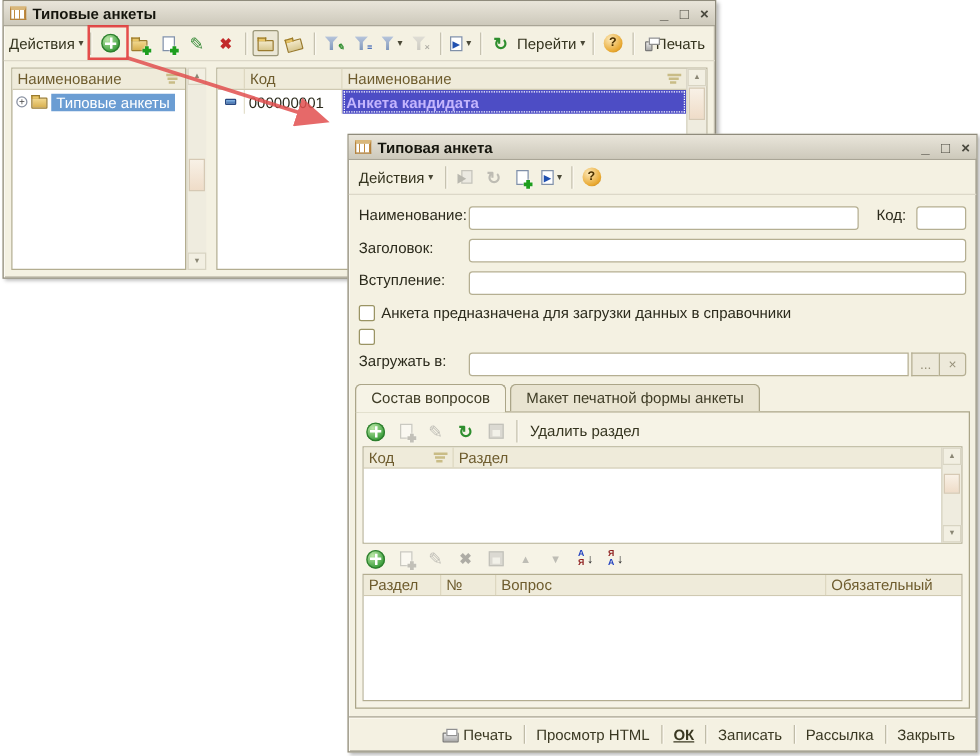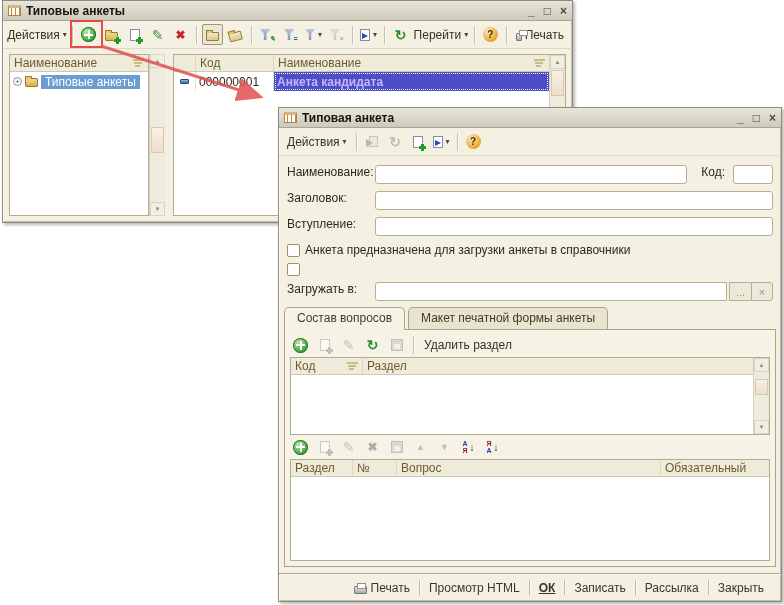--- a/index.html
+++ b/index.html
@@ -338,21 +338,21 @@
     <div class="frow">
       <span class="flabel">Заголовок:</span>
       <input class="field grow" value="" style="">
     </div>
     <div class="frow">
       <span class="flabel">Вступление:</span>
       <input class="field grow" value="" style="">
     </div>
     <div class="cbrow">
       <span class="checkbox"></span>
-      <span>Анкета предназначена для загрузки анкеты в справочники</span>
+      <span>Анкета предназначена для загрузки данных в справочники</span>
     </div>
     <div class="cbrow">
       <span class="checkbox"></span>
     </div>
     <div class="frow" style="margin-bottom:5px">
       <span class="flabel">Загружать в:</span>
       <input class="field grow" style="border-radius: 3px 0px 0px 3px;" value="">
       <span class="mini-btn first">...</span>
       <span class="mini-btn lastb">×</span>
     </div>

